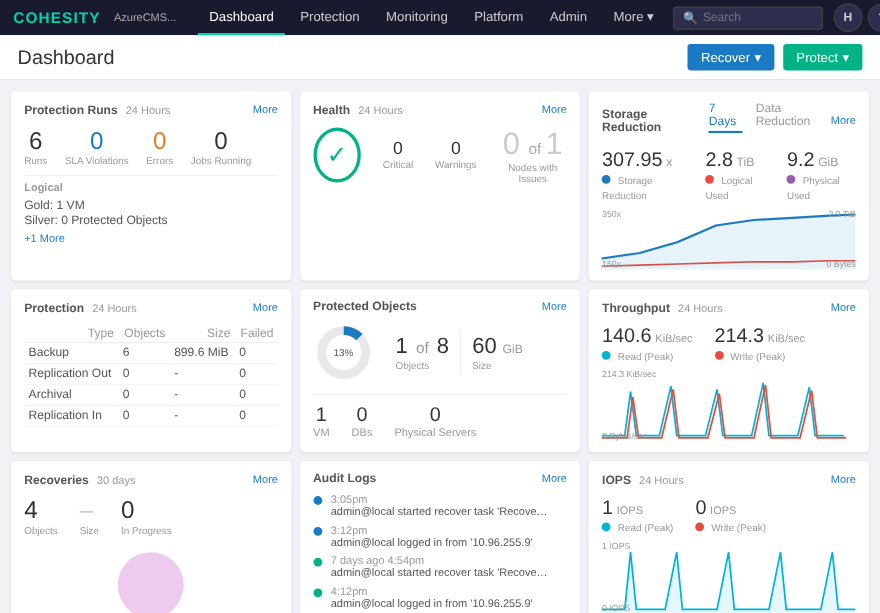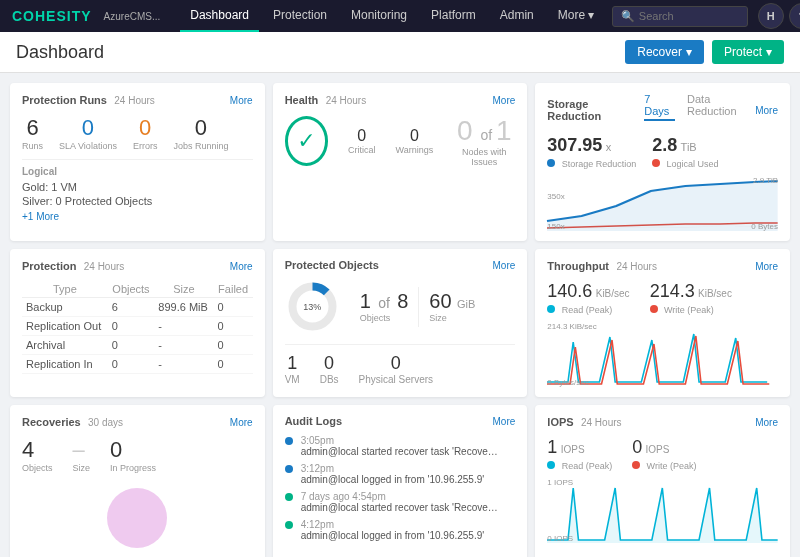--- a/index.html
+++ b/index.html
@@ -211,31 +211,31 @@
     .storage-tab.active {
       color: #1a7bc4;
       border-bottom: 2px solid #1a7bc4;
     }
     .storage-metrics {
       display: flex;
       gap: 16px;
       margin-bottom: 6px;
     }
     .storage-metric { }
-    .sm-value { font-size: 18px; font-weight: 700; color: #333; }
+    .sm-value { font-size: 18px; font-weight: 400; color: #333; }
     .sm-unit { font-size: 11px; color: #999; }
     .sm-label { font-size: 9px; color: #999; }
     .sm-dot { width: 8px; height: 8px; border-radius: 50%; display: inline-block; margin-right: 3px; }
 
     
     .prot-table { width: 100%; border-collapse: collapse; font-size: 11px; }
     .prot-table th {
       color: #999;
       font-weight: 400;
-      text-align: center;
+      text-align: right;
       padding: 2px 4px;
       border-bottom: 1px solid #eee;
     }
     .prot-table td {
       padding: 3px 4px;
       color: #555;
       border-bottom: 1px solid #f5f5f5;
     }
 
     
@@ -460,24 +460,34 @@
       <div class="storage-metric">
         <div>
           <span class="sm-value">2.8</span>
           <span class="sm-unit">TiB</span>
         </div>
         <div>
           <span class="sm-dot" style="background:#e74c3c"></span>
           <span class="sm-label">Logical Used</span>
         </div>
       </div>
+      <div class="storage-metric">
+        <div>
+          <span class="sm-value">9.2</span>
+          <span class="sm-unit">GiB</span>
+        </div>
+        <div>
+          <span class="sm-dot" style="background:#9b59b6"></span>
+          <span class="sm-label">Physical Used</span>
+        </div>
+      </div>
     </div>
 
     <div style="position:relative;height:55px">
-      <span style="position:absolute;top:16px;left:0;font-size:8px;color:#999">350x</span>
+      <span style="position:absolute;top:0;left:0;font-size:8px;color:#999">350x</span>
       <span style="position:absolute;bottom:0;left:0;font-size:8px;color:#999">150x</span>
       <span style="position:absolute;top:0;right:0;font-size:8px;color:#999">2.9 TiB</span>
       <span style="position:absolute;bottom:0;right:0;font-size:8px;color:#999">0 Bytes</span>
       <svg width="100%" height="55" viewBox="0 0 200 55" preserveAspectRatio="none">
         <polyline points="0,45 30,40 60,30 90,15 120,10 150,8 180,6 200,5" fill="none" stroke="#1a7bc4" stroke-width="2"></polyline>
         <polyline points="0,52 30,51 60,50 90,49 120,48 150,48 180,47 200,47" fill="none" stroke="#e74c3c" stroke-width="1.5"></polyline>
         <polyline points="0,53 30,52.5 60,52 90,51.5 120,51 150,50.8 180,50.5 200,50" fill="rgba(231,76,60,0.15)" stroke="none"></polyline>
         <path d="M0,45 30,40 60,30 90,15 120,10 150,8 180,6 200,5 L200,55 L0,55 Z" fill="rgba(26,123,196,0.1)" stroke="none"></path>
       </svg>
     </div>

